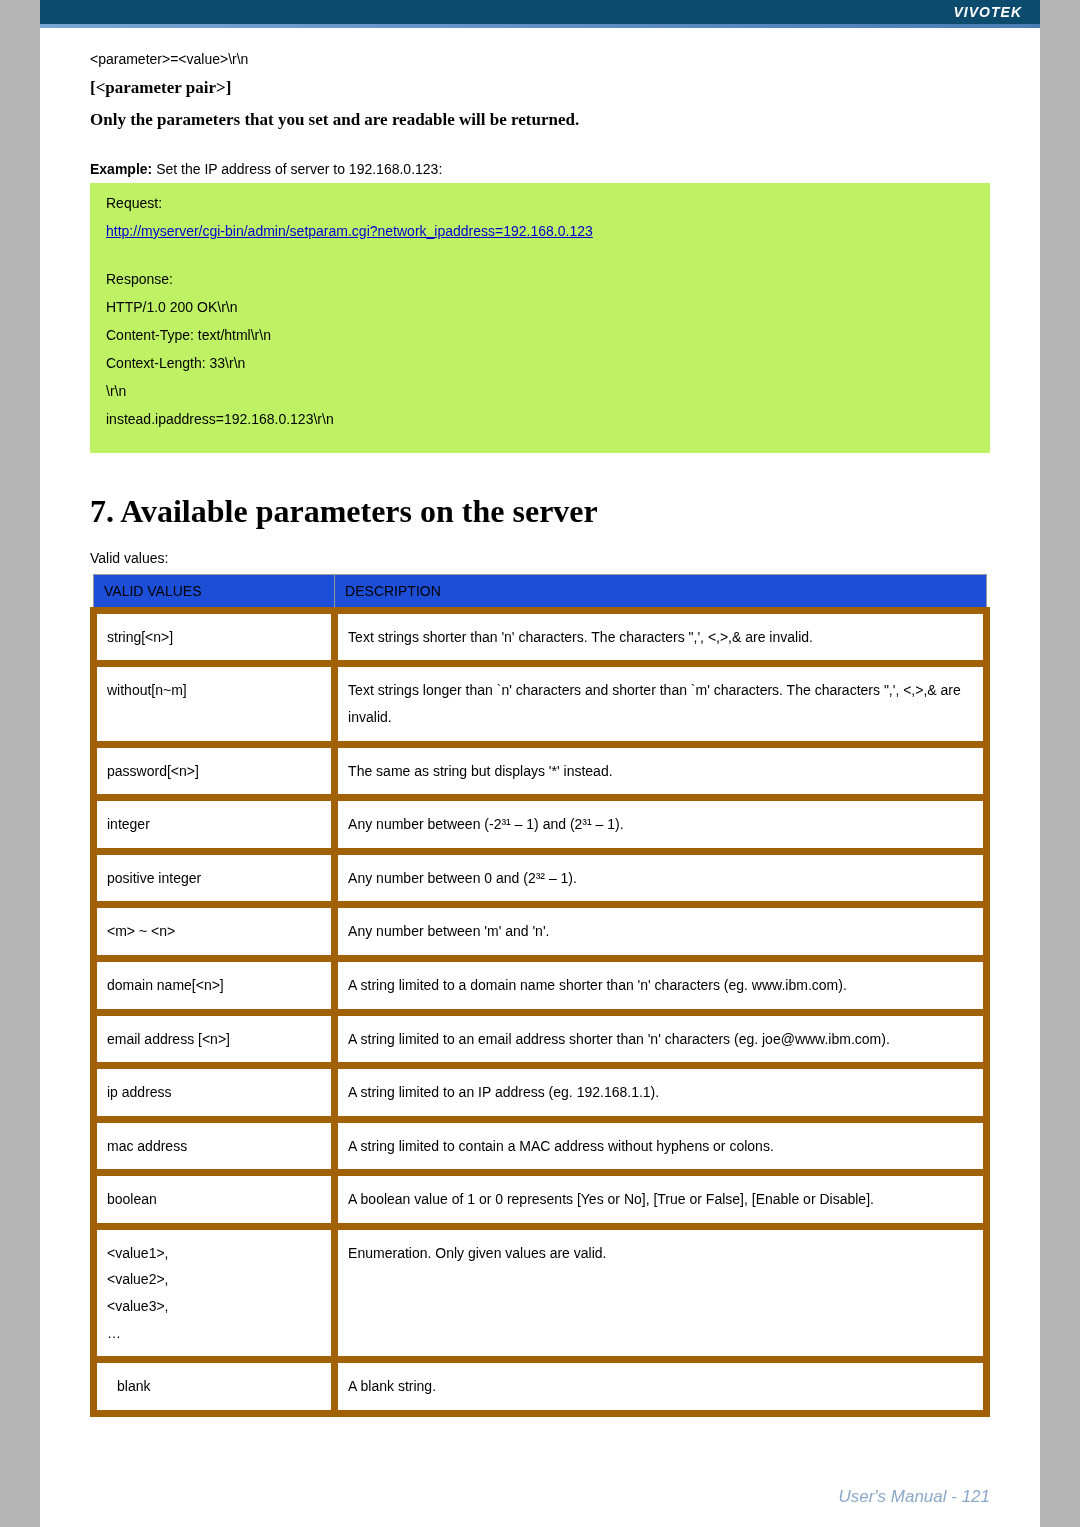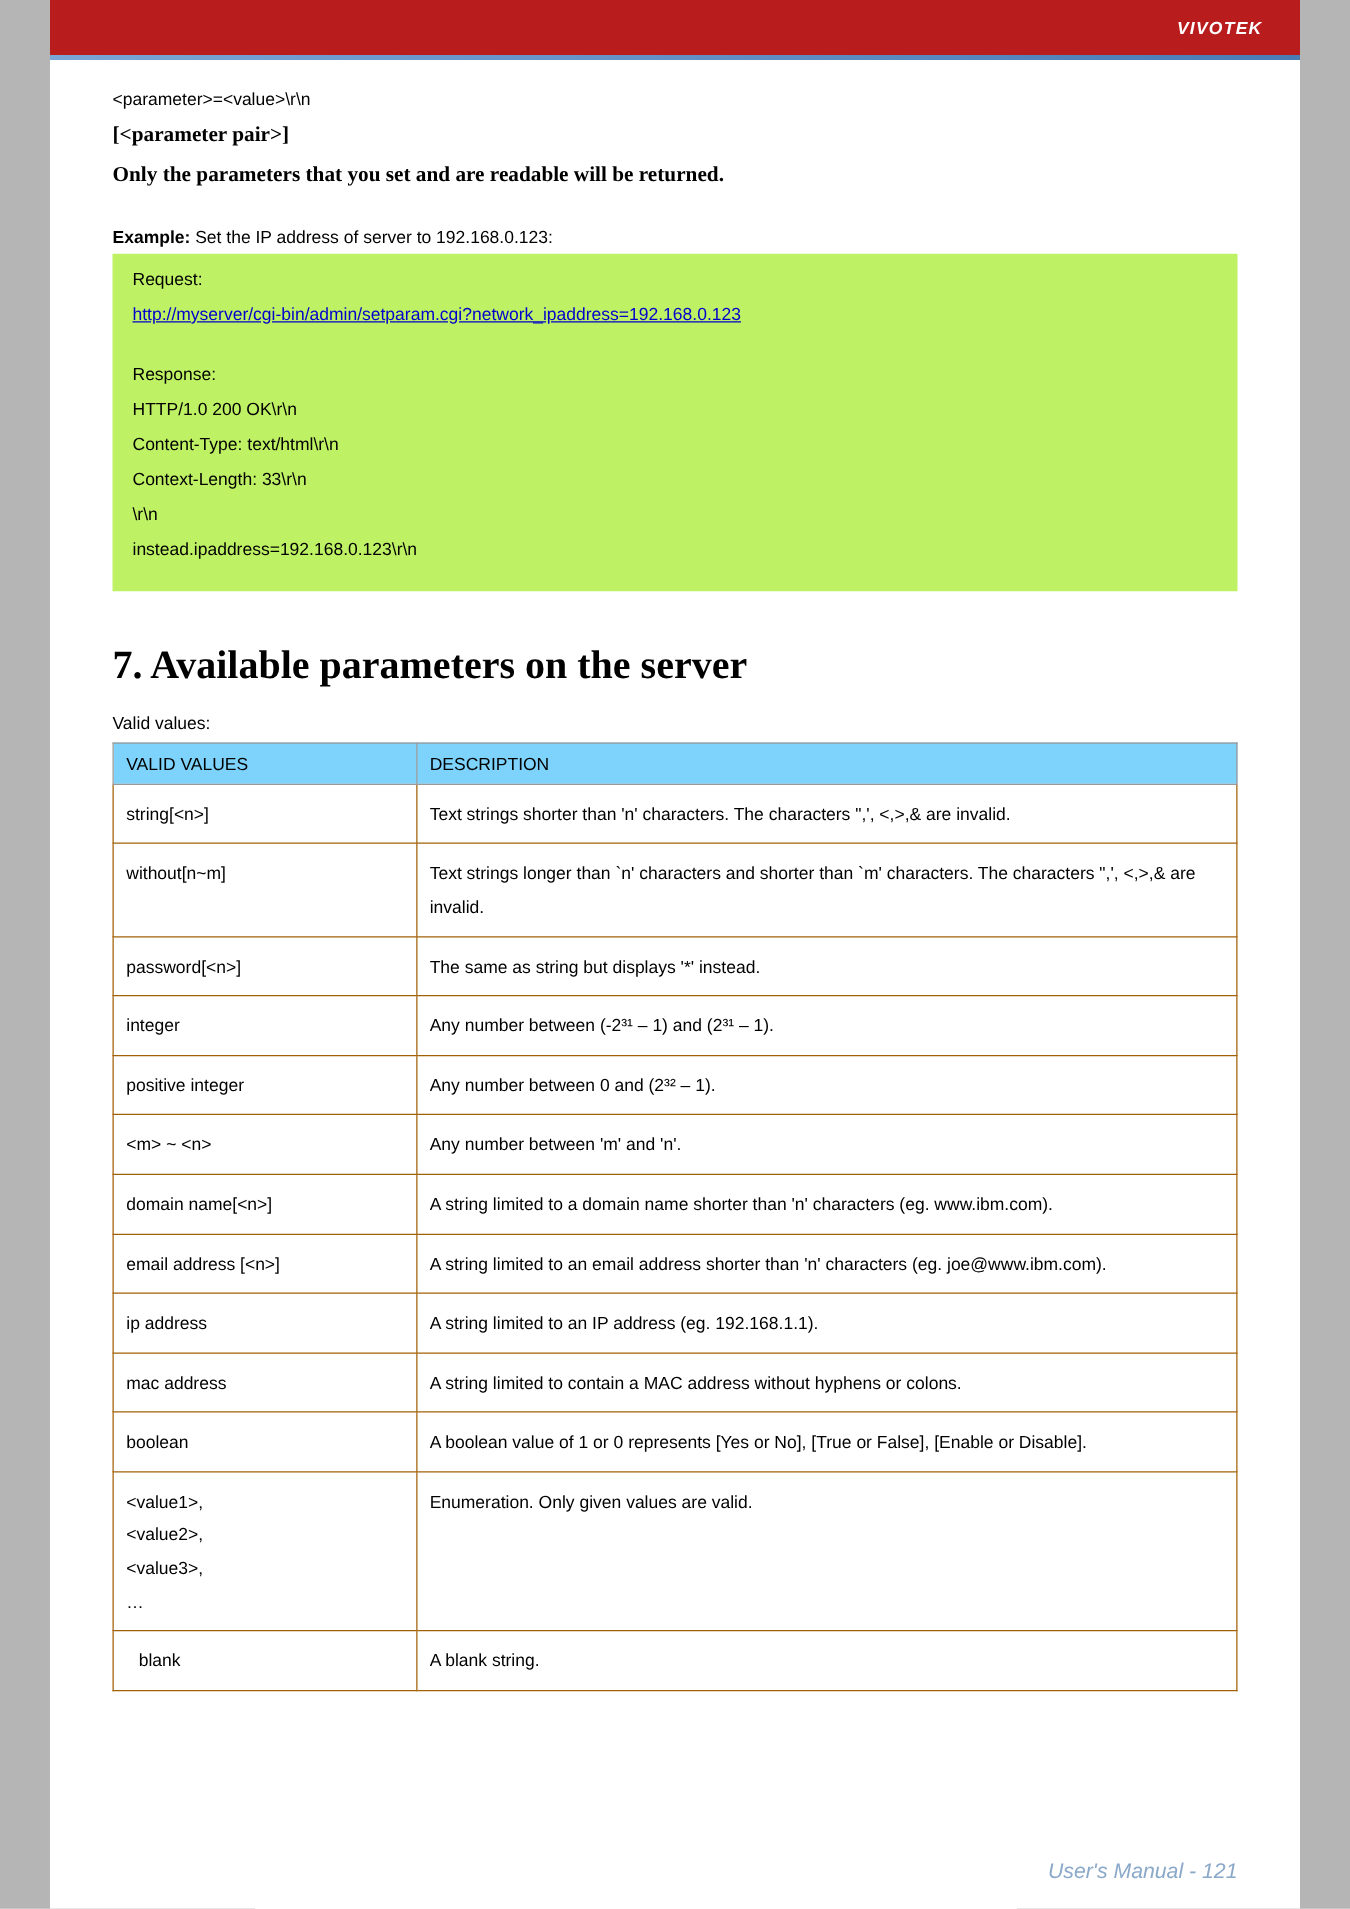--- a/index.html
+++ b/index.html
@@ -1,33 +1,33 @@
 <!DOCTYPE html>
 <html><head>
 <meta charset="utf-8">
 <style>
 * { margin: 0; padding: 0; box-sizing: border-box; }
 body { font-family: Verdana, Arial, sans-serif; background: #b5b5b5; width: 1080px; margin: 0 auto; }
 .page-wrapper { background: #fff; margin: 0 40px; min-height: 1527px; position: relative; }
-.header-bar { background: #b91c1c; height: 44px; display: flex; align-items: center; justify-content: flex-end; padding-right: 30px; }
+.header-bar { background: #0c4a6e; height: 24px; display: flex; align-items: center; justify-content: flex-end; padding-right: 18px; }
 .header-bar span { color: #fff; font-style: italic; font-weight: bold; font-size: 14px; letter-spacing: 1px; }
 .header-underline { height: 4px; background: linear-gradient(to right, #7aa5d6 0%, #4a7bb5 100%); }
 .content { padding: 20px 50px 60px 50px; }
 .line { font-size: 14px; color: #000; margin-bottom: 4px; line-height: 1.6; }
 .serif { font-family: 'Times New Roman', serif; font-size: 17px; color: #000; margin-bottom: 4px; line-height: 1.6; font-weight: bold; }
 .example-label { font-size: 14px; color: #000; margin-top: 28px; margin-bottom: 6px; }
 .example-label strong { font-weight: bold; }
 .grey-box { background: #bef264; padding: 6px 8px 20px 16px; font-size: 14px; color: #000; line-height: 2.0; }
 .grey-box a { color: #0000cc; text-decoration: underline; }
 .grey-box .spacer { height: 20px; }
 h2.section-header { font-family: 'Times New Roman', serif; font-size: 32px; font-weight: bold; color: #000; margin-top: 40px; margin-bottom: 20px; }
 .sub-label { font-size: 14px; color: #000; margin-bottom: 8px; margin-top: 14px; }
 table.values { width: 100%; border-collapse: collapse; font-size: 14px; color: #000; }
-table.values th { background: #7dd3fc; text-align: left; font-weight: normal; border: 1px solid #999; padding: 8px 10px; }
-table.values td { border: 1px solid #a16207; padding: 10px 10px; vertical-align: top; line-height: 1.9; }
+table.values th { background: #1d4ed8; text-align: left; font-weight: normal; border: 1px solid #999; padding: 8px 10px; }
+table.values td { border: 7px solid #a16207; padding: 10px 10px; vertical-align: top; line-height: 1.9; }
 .footer { position: absolute; bottom: 20px; right: 50px; color: #8aa8c8; font-style: italic; font-size: 17px; }
 </style>
 </head>
 <body>
 
 <div class="page-wrapper">
   <div class="header-bar">
     <span>VIVOTEK</span>
   </div>
   <div class="header-underline"></div>

